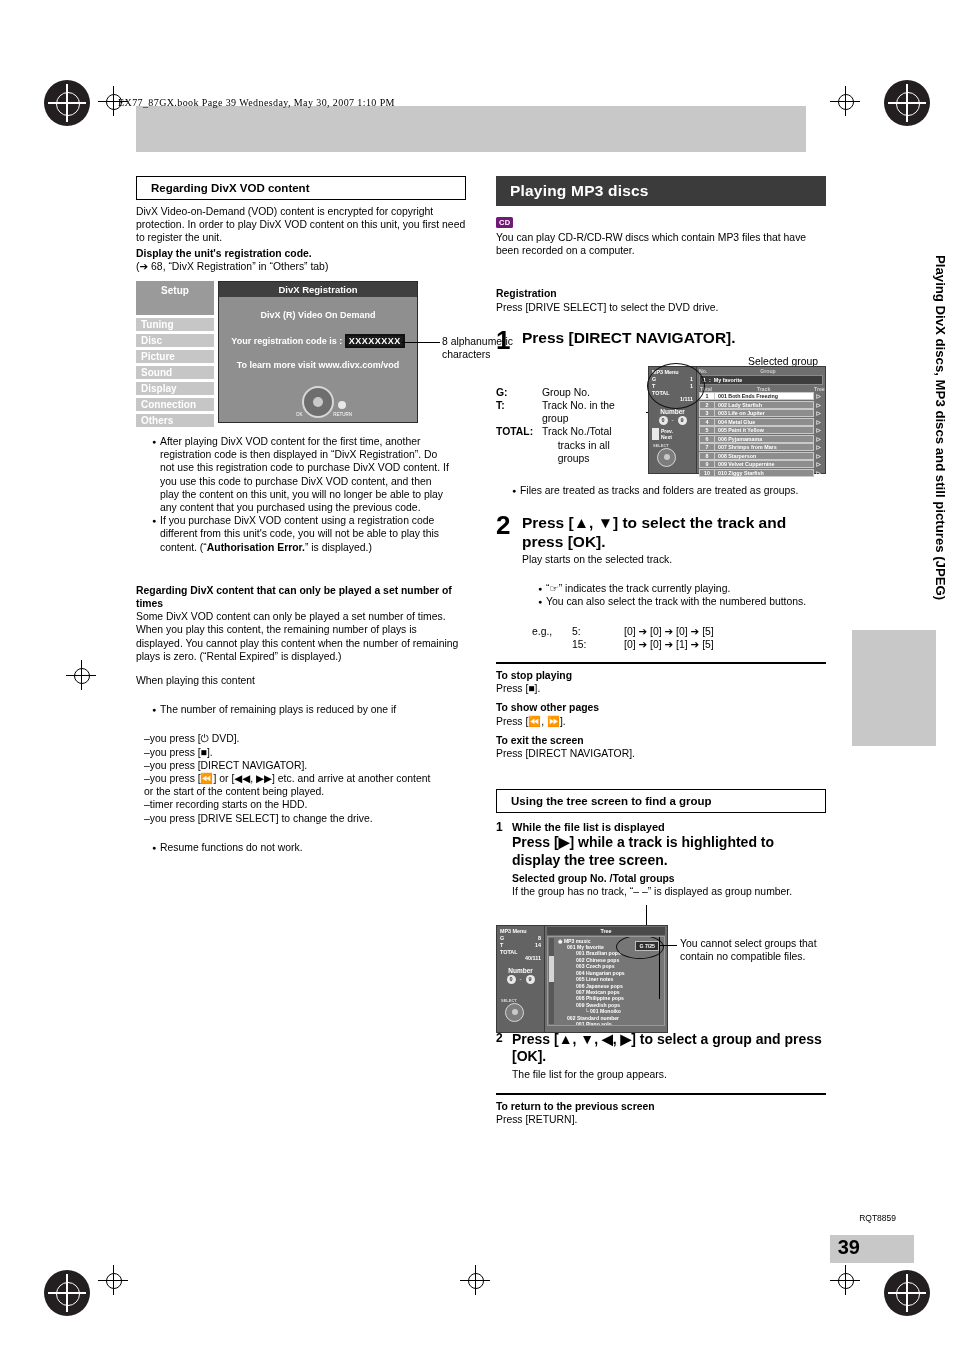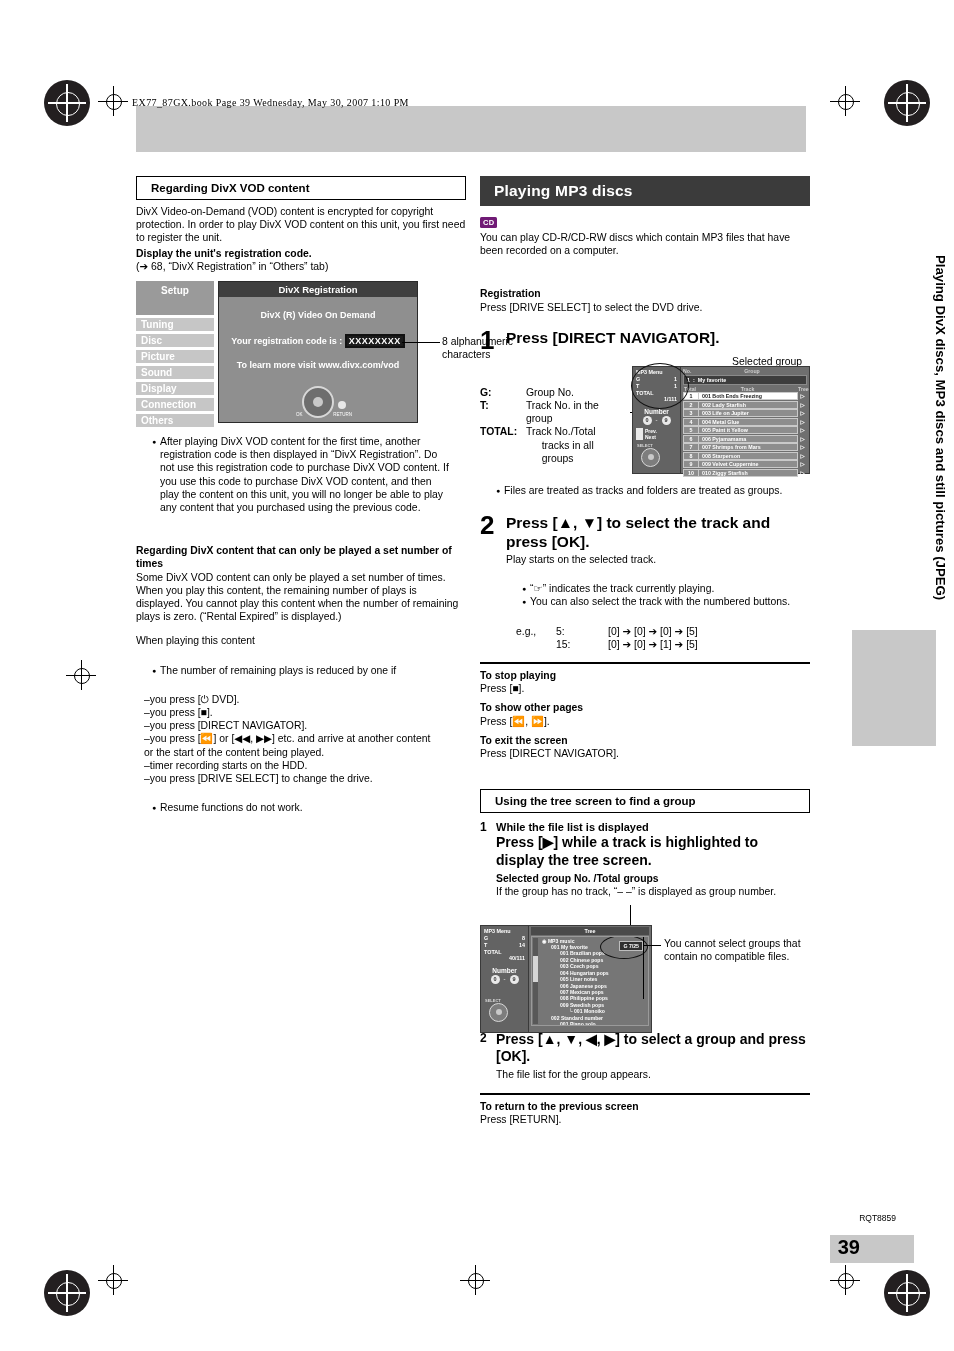--- a/index.html
+++ b/index.html
@@ -26,21 +26,21 @@
 
   .crosshair { position:absolute; width:30px; height:30px; }
   .crosshair::before, .crosshair::after { content:""; position:absolute; background:#000; }
   .crosshair::before { left:50%; top:0; width:1px; height:30px; }
   .crosshair::after  { top:50%; left:0; height:1px; width:30px; }
   .crosshair .ring { position:absolute; left:50%; top:50%; width:14px; height:14px;
                      margin:-7px 0 0 -7px; border:1px solid #000; border-radius:50%; }
 
   
   .headerline {
-    position:absolute; left:132px; top:97px;
+    position:absolute; left:118px; top:97px;
     font-family:"Liberation Serif", serif;
     font-size:10px; letter-spacing:0.4px; color:#000; white-space:nowrap;
   }
   .graybar { position:absolute; left:136px; top:106px; width:670px; height:46px; background:#c8c8c8; }
 
   
   .sidetab {
     position:absolute; right:18px; top:630px;
     width:84px; height:116px; background:#c8c8c8;
   }
@@ -48,21 +48,21 @@
     position:absolute; right:0px; top:255px; height:420px; width:26px;
   }
   .vtitle-inner {
     position:absolute; white-space:nowrap; font-size:13.2px; font-weight:bold;
     transform:rotate(90deg); transform-origin:left top;
     left:20px; top:0px;
   }
 
   
   .colL { position:absolute; left:136px; top:176px; width:330px; }
-  .colR { position:absolute; left:480px; top:176px; width:330px; }
+  .colR { position:absolute; left:496px; top:176px; width:330px; }
 
   
   .secbox {
     border:1px solid #000; padding:5px 8px 5px 14px;
     font-size:11.5px; font-weight:bold; margin-bottom:5px;
   }
   .secbar {
     background:#3b3b3b; color:#fff; padding:6px 8px 6px 14px;
     font-size:15.5px; font-weight:bold; letter-spacing:0.2px;
   }
@@ -304,20 +304,21 @@
           <div class="dpad-ret">RETURN</div>
         </div>
       </div>
 
       <div class="callout-line" style="left:266px; top:61px; width:38px; height:1px;"></div>
       <div class="callout-txt" style="left:306px; top:54px; width:92px;">8 alphanumeric characters</div>
     </div>
 
     <ul class="bullets" style="margin-top:12px;">
       <li>After playing DivX VOD content for the first time, another registration code is then displayed in “DivX Registration”. Do not use this registration code to purchase DivX VOD content. If you use this code to purchase DivX VOD content, and then play the content on this unit, you will no longer be able to play any content that you purchased using the previous code.</li>
+      <li>If you purchase DivX VOD content using a registration code different from this unit's code, you will not be able to play this content. (“<span class="b">Authorisation Error.</span>” is displayed.)</li>
     </ul>
 
     <p class="bold-lead" style="margin-top:30px;">Regarding DivX content that can only be played a set number of times</p>
     <p class="body">Some DivX VOD content can only be played a set number of times. When you play this content, the remaining number of plays is displayed. You cannot play this content when the number of remaining plays is zero. (“Rental Expired” is displayed.)</p>
 
     <p class="body" style="margin-top:11px;">When playing this content</p>
     <ul class="bullets">
       <li>The number of remaining plays is reduced by one if</li>
     </ul>
     <ul class="dashlist">

